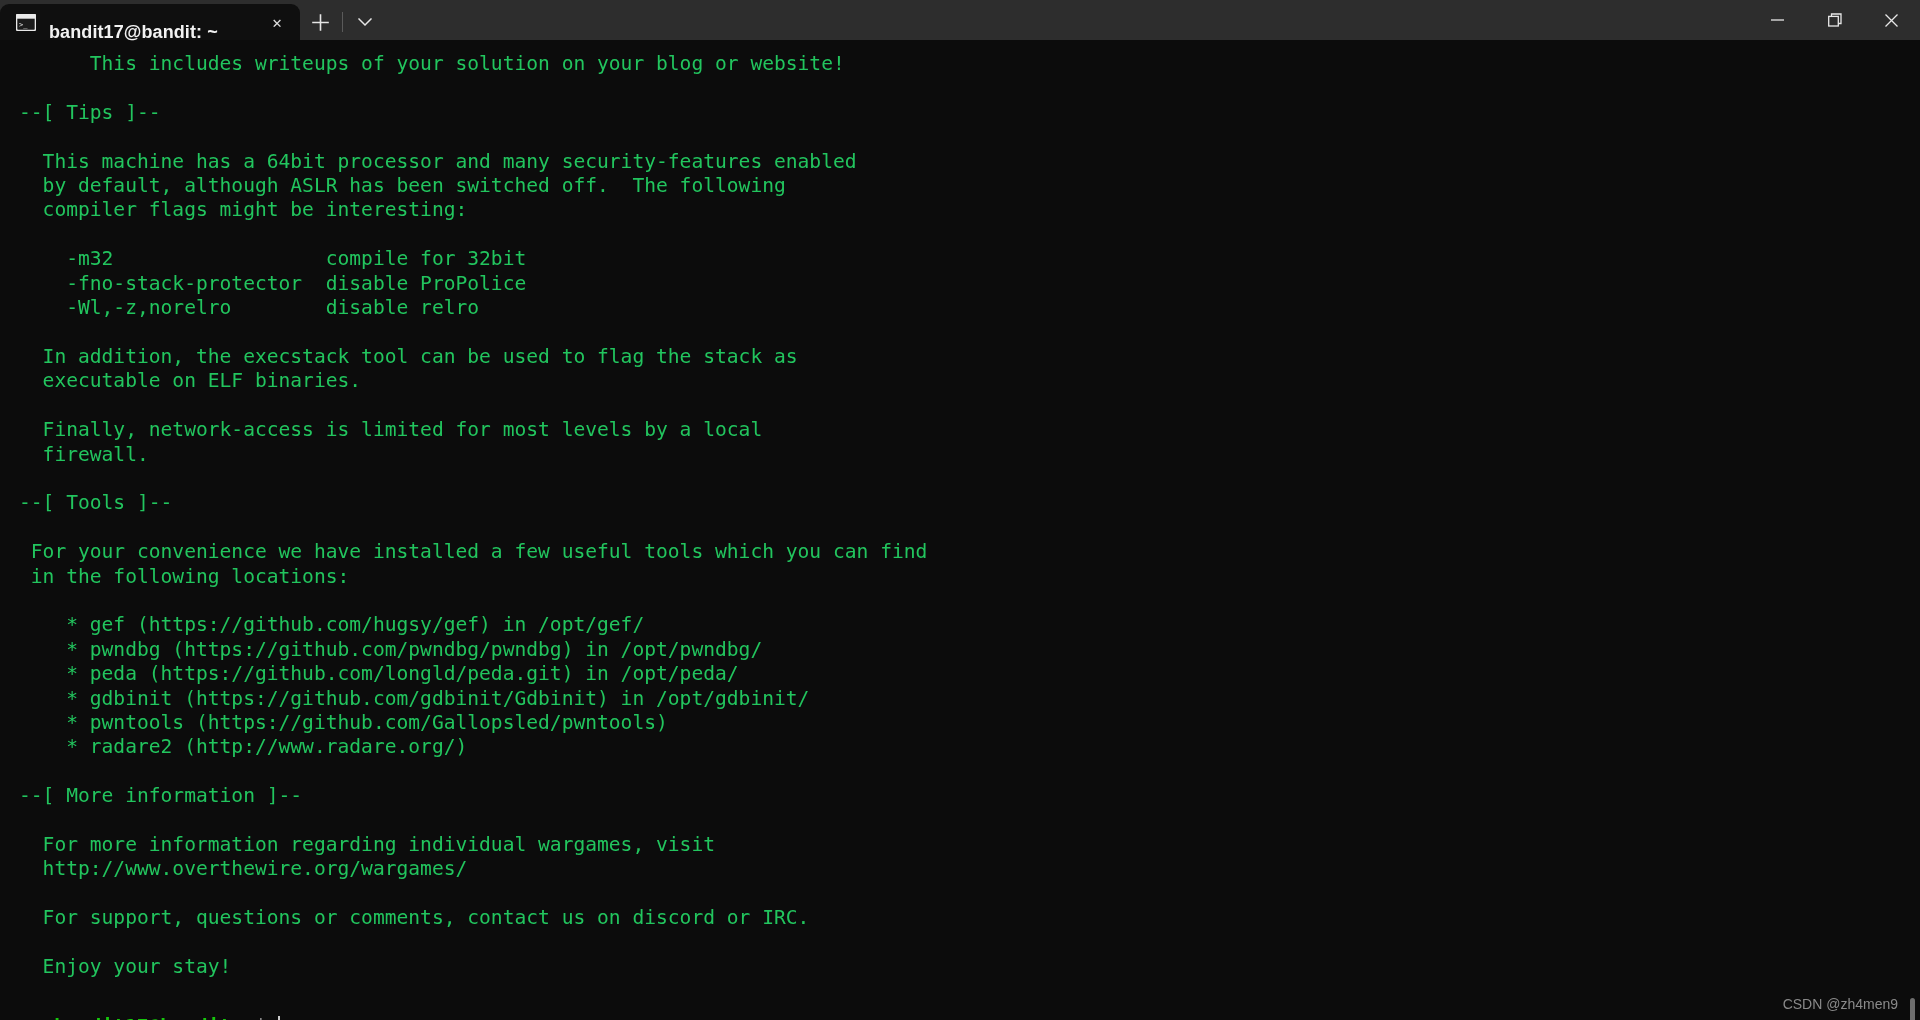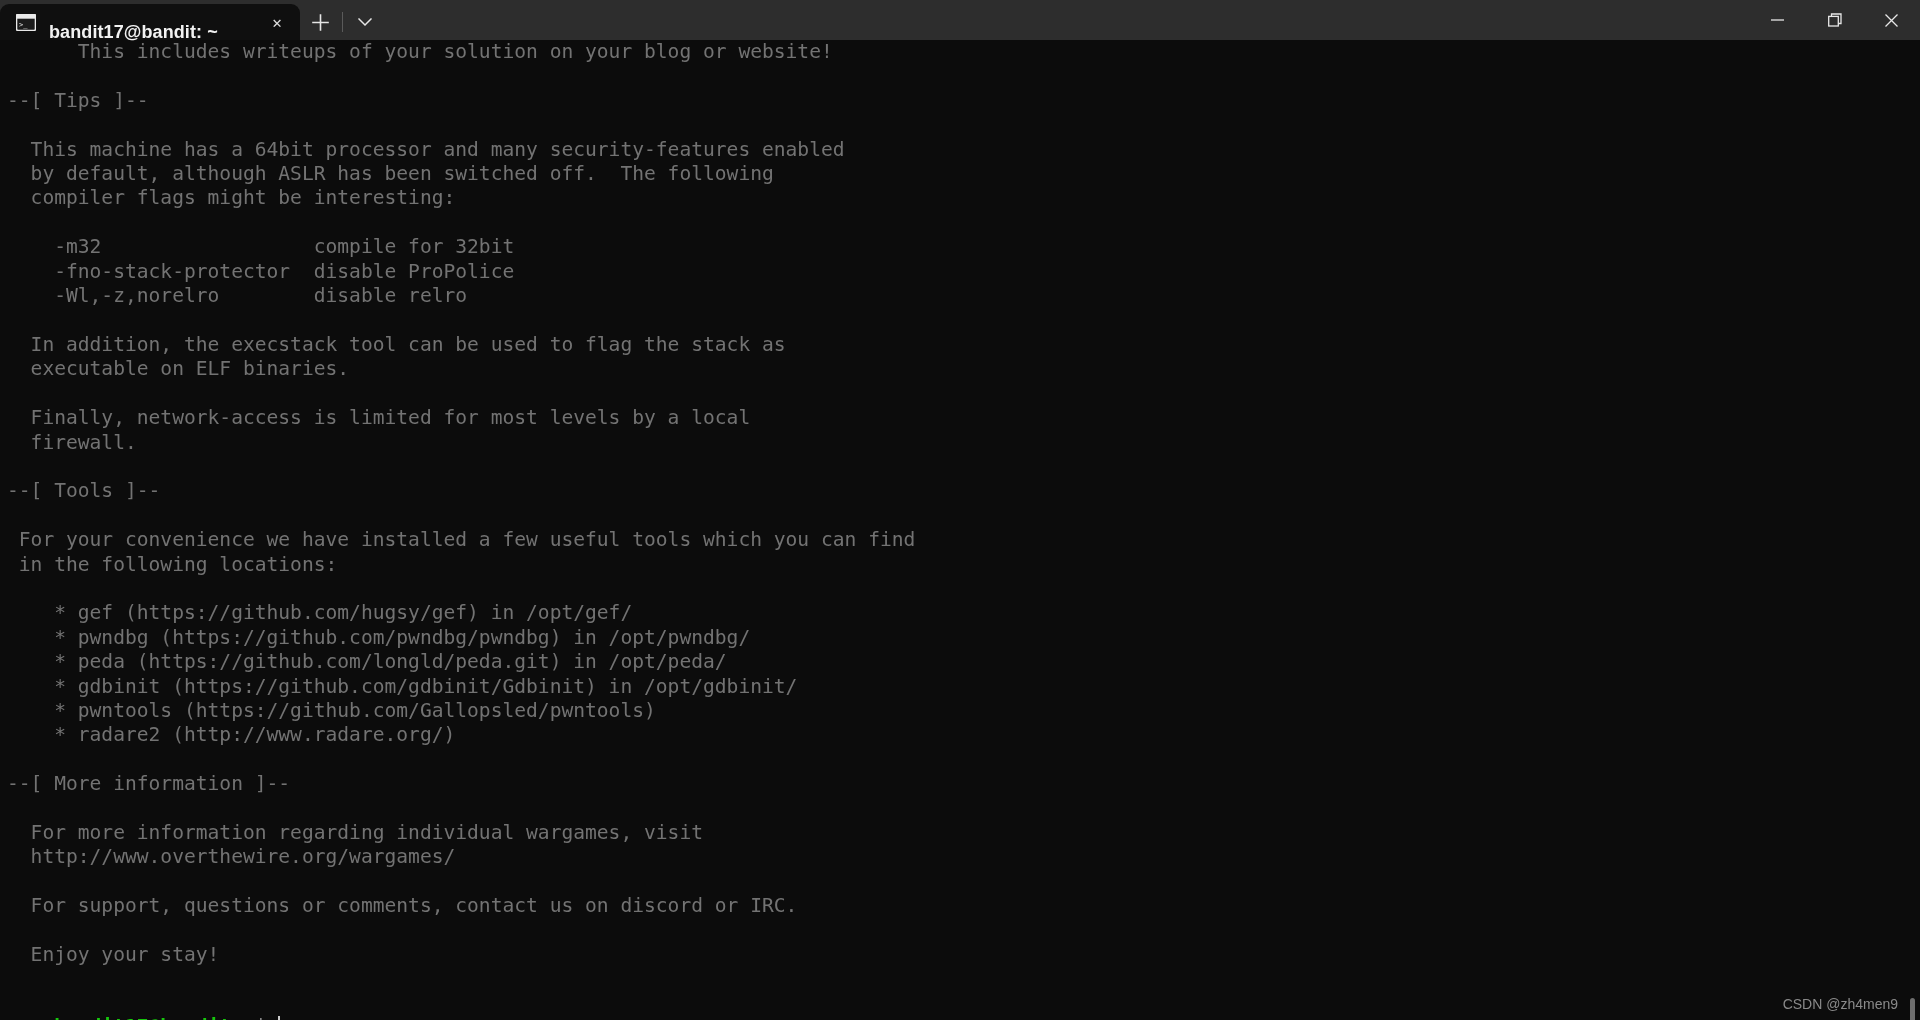--- a/index.html
+++ b/index.html
@@ -102,22 +102,22 @@
     left: 0; top: 40px;
     width: 1920px;
     height: 980px;
     background: #0c0c0c;
     overflow: hidden;
   }
   .term-text {
     position: absolute;
     left: 7px;
     top: 0px;
-    margin: 0;
-    color: #737373;
+    margin: 12px;
+    color: #22c55e;
     font-family: "DejaVu Sans Mono", monospace;
     font-size: 19.6px;
     line-height: 24.4px;
     white-space: pre;
     letter-spacing: 0px;
     font-variant-ligatures: none;
   }
   .prompt-line {
     position: absolute;
     left: 7px;

